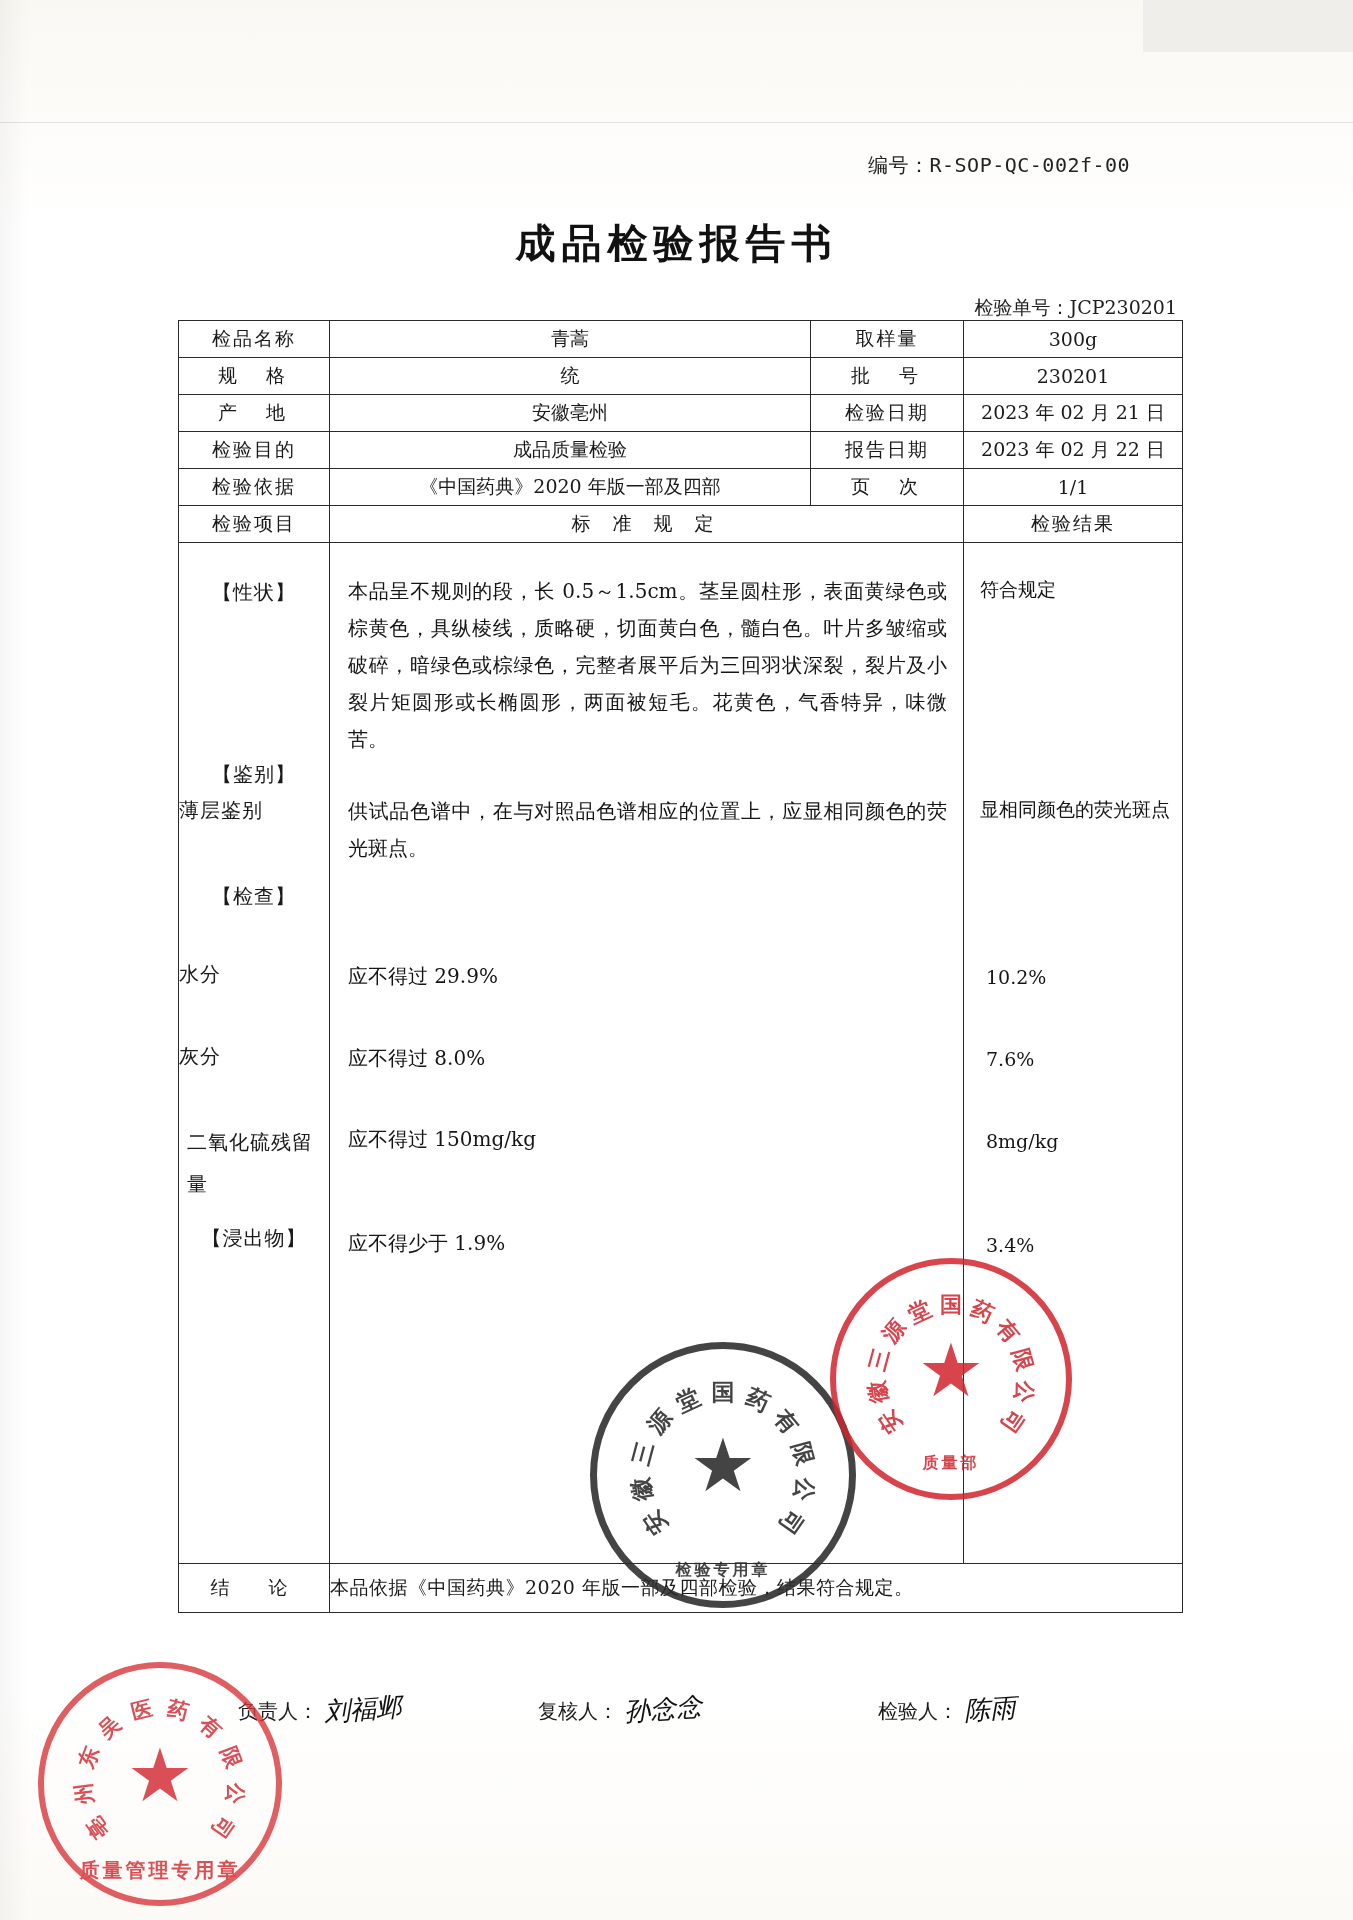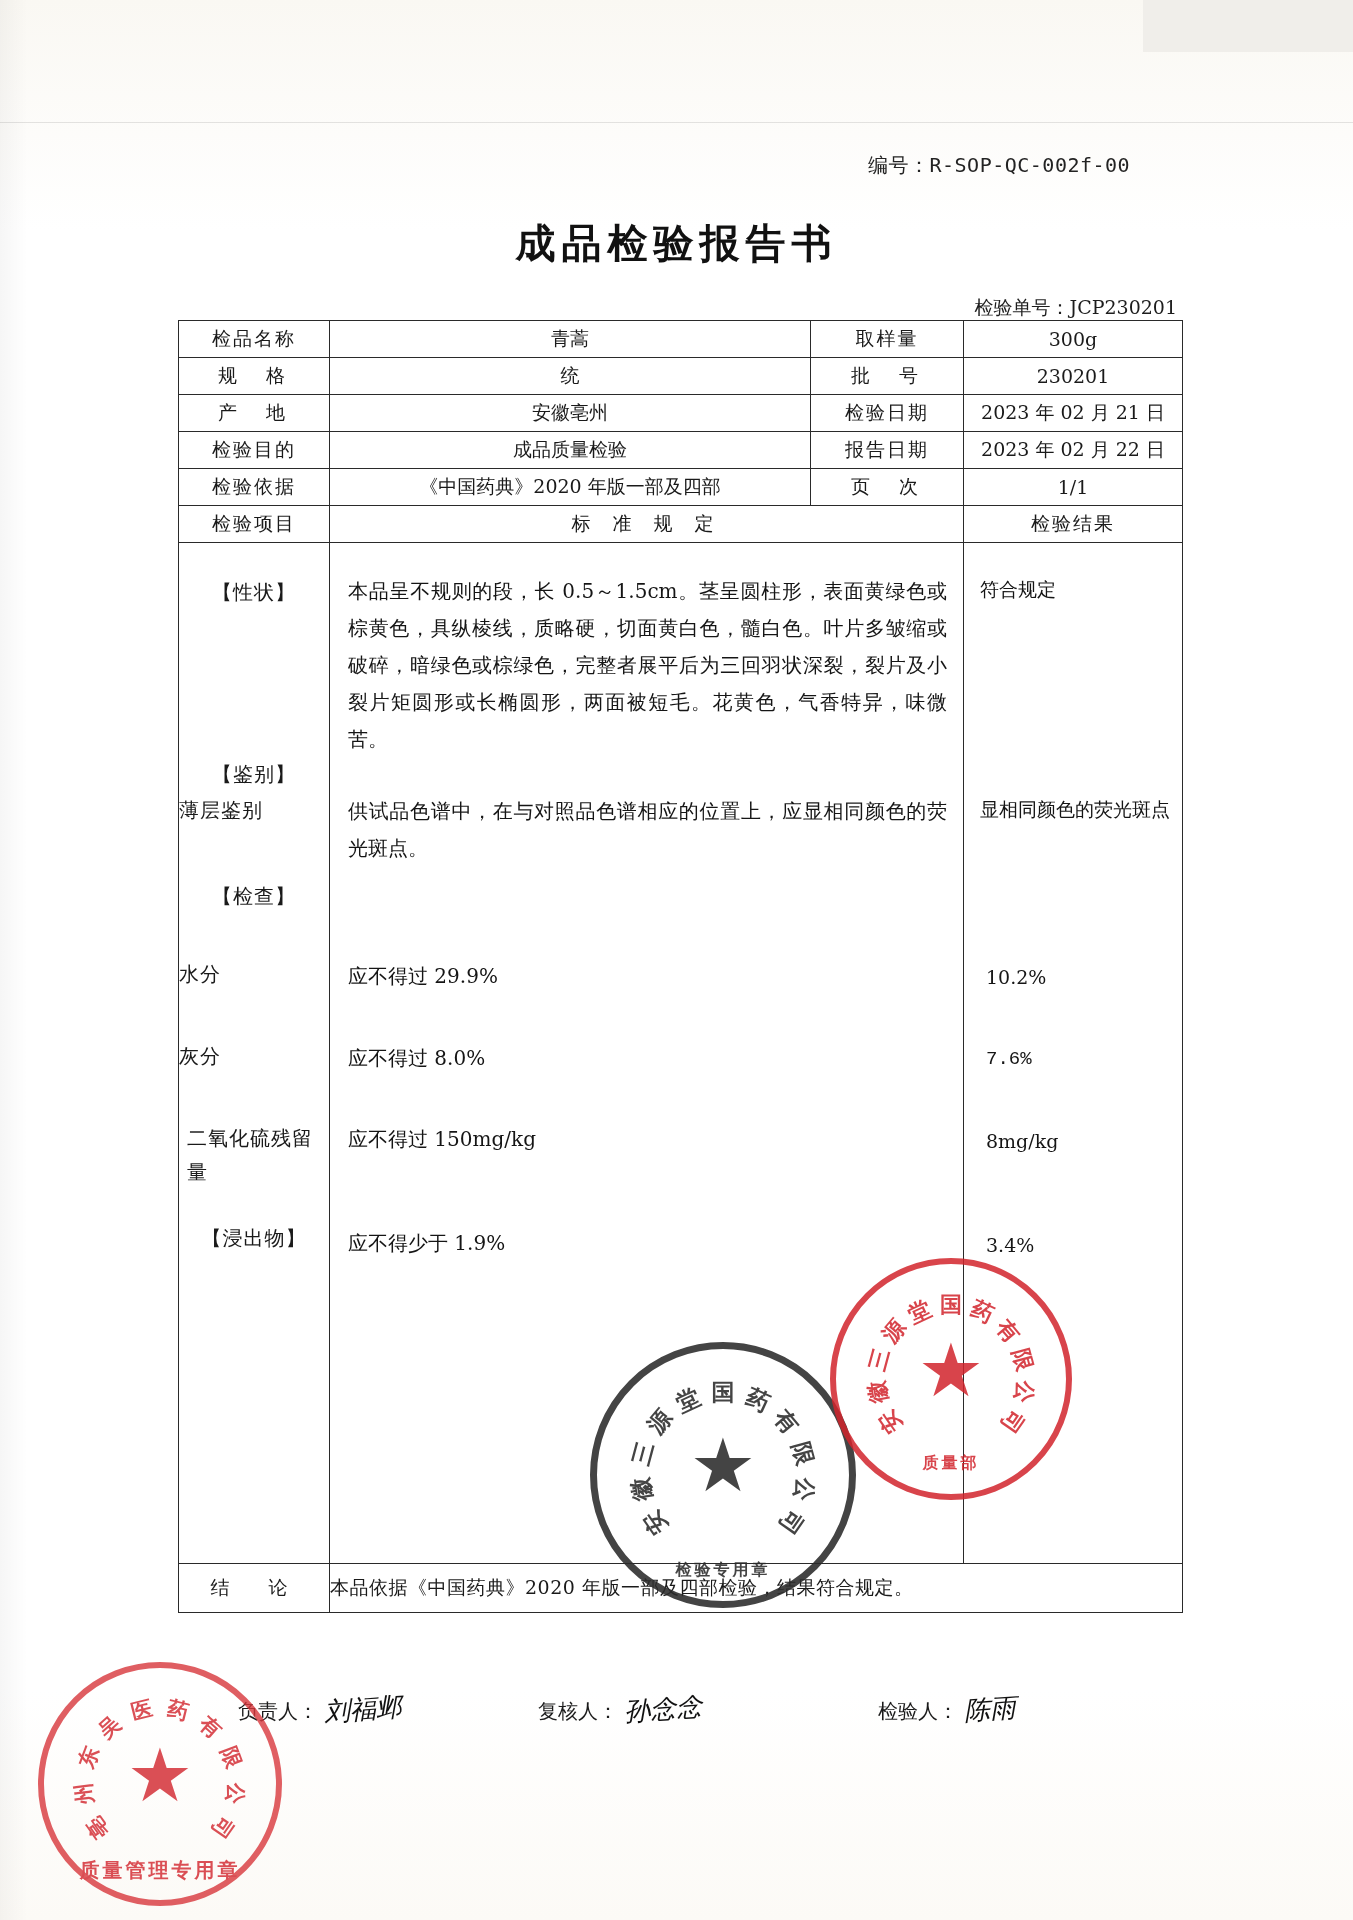--- a/index.html
+++ b/index.html
@@ -323,40 +323,40 @@
       </tr>
       <tr>
         <td class="body-cell">
           <div class="body-left">
             <div class="sec-name abs" style="top:36px;">【性状】</div>
             <div class="sec-name abs" style="top:218px;">【鉴别】</div>
             <div class="sub-name abs" style="top:254px;">薄层鉴别</div>
             <div class="sec-name abs" style="top:340px;">【检查】</div>
             <div class="sub-name abs" style="top:418px;">水分</div>
             <div class="sub-name abs" style="top:500px;">灰分</div>
-            <div class="sub-name abs" style="top:578px; line-height:34px; padding:0 8px; box-sizing:border-box;">二氧化硫残留量</div>
+            <div class="sub-name abs" style="top:578px; line-height:42px; padding:0 8px; box-sizing:border-box;">二氧化硫残留量</div>
             <div class="sec-name abs" style="top:682px;">【浸出物】</div>
           </div>
         </td>
         <td class="body-cell" colspan="2">
           <div class="body-mid">
             <div class="para" style="left:18px; right:16px; top:30px;">本品呈不规则的段，长 0.5～1.5cm。茎呈圆柱形，表面黄绿色或棕黄色，具纵棱线，质略硬，切面黄白色，髓白色。叶片多皱缩或破碎，暗绿色或棕绿色，完整者展平后为三回羽状深裂，裂片及小裂片矩圆形或长椭圆形，两面被短毛。花黄色，气香特异，味微苦。</div>
             <div class="para" style="left:18px; right:16px; top:250px;">供试品色谱中，在与对照品色谱相应的位置上，应显相同颜色的荧光斑点。</div>
             <div class="para" style="left:18px; top:415px;">应不得过 29.9%</div>
             <div class="para" style="left:18px; top:497px;">应不得过 8.0%</div>
             <div class="para" style="left:18px; top:578px;">应不得过 150mg/kg</div>
             <div class="para" style="left:18px; top:682px;">应不得少于 1.9%</div>
           </div>
         </td>
         <td class="body-cell c-val">
           <div class="body-right">
             <div class="res" style="left:16px; top:30px;">符合规定</div>
             <div class="res" style="left:16px; right:10px; top:250px; text-align:left;">显相同颜色的荧光斑点</div>
             <div class="res" style="left:22px; top:418px;">10.2%</div>
-            <div class="res" style="left:22px; top:500px;font-family:Liberation Mono, monospace;">7.6%</div>
+            <div class="res" style="left:22px; top:500px;">7.6%</div>
             <div class="res" style="left:22px; top:582px;">8mg/kg</div>
             <div class="res" style="left:22px; top:686px;">3.4%</div>
           </div>
         </td>
       </tr>
       <tr>
         <td class="concl-label">结　论</td>
         <td class="concl-text" colspan="3">本品依据《中国药典》2020 年版一部及四部检验，结果符合规定。</td>
       </tr>
     </tbody>

